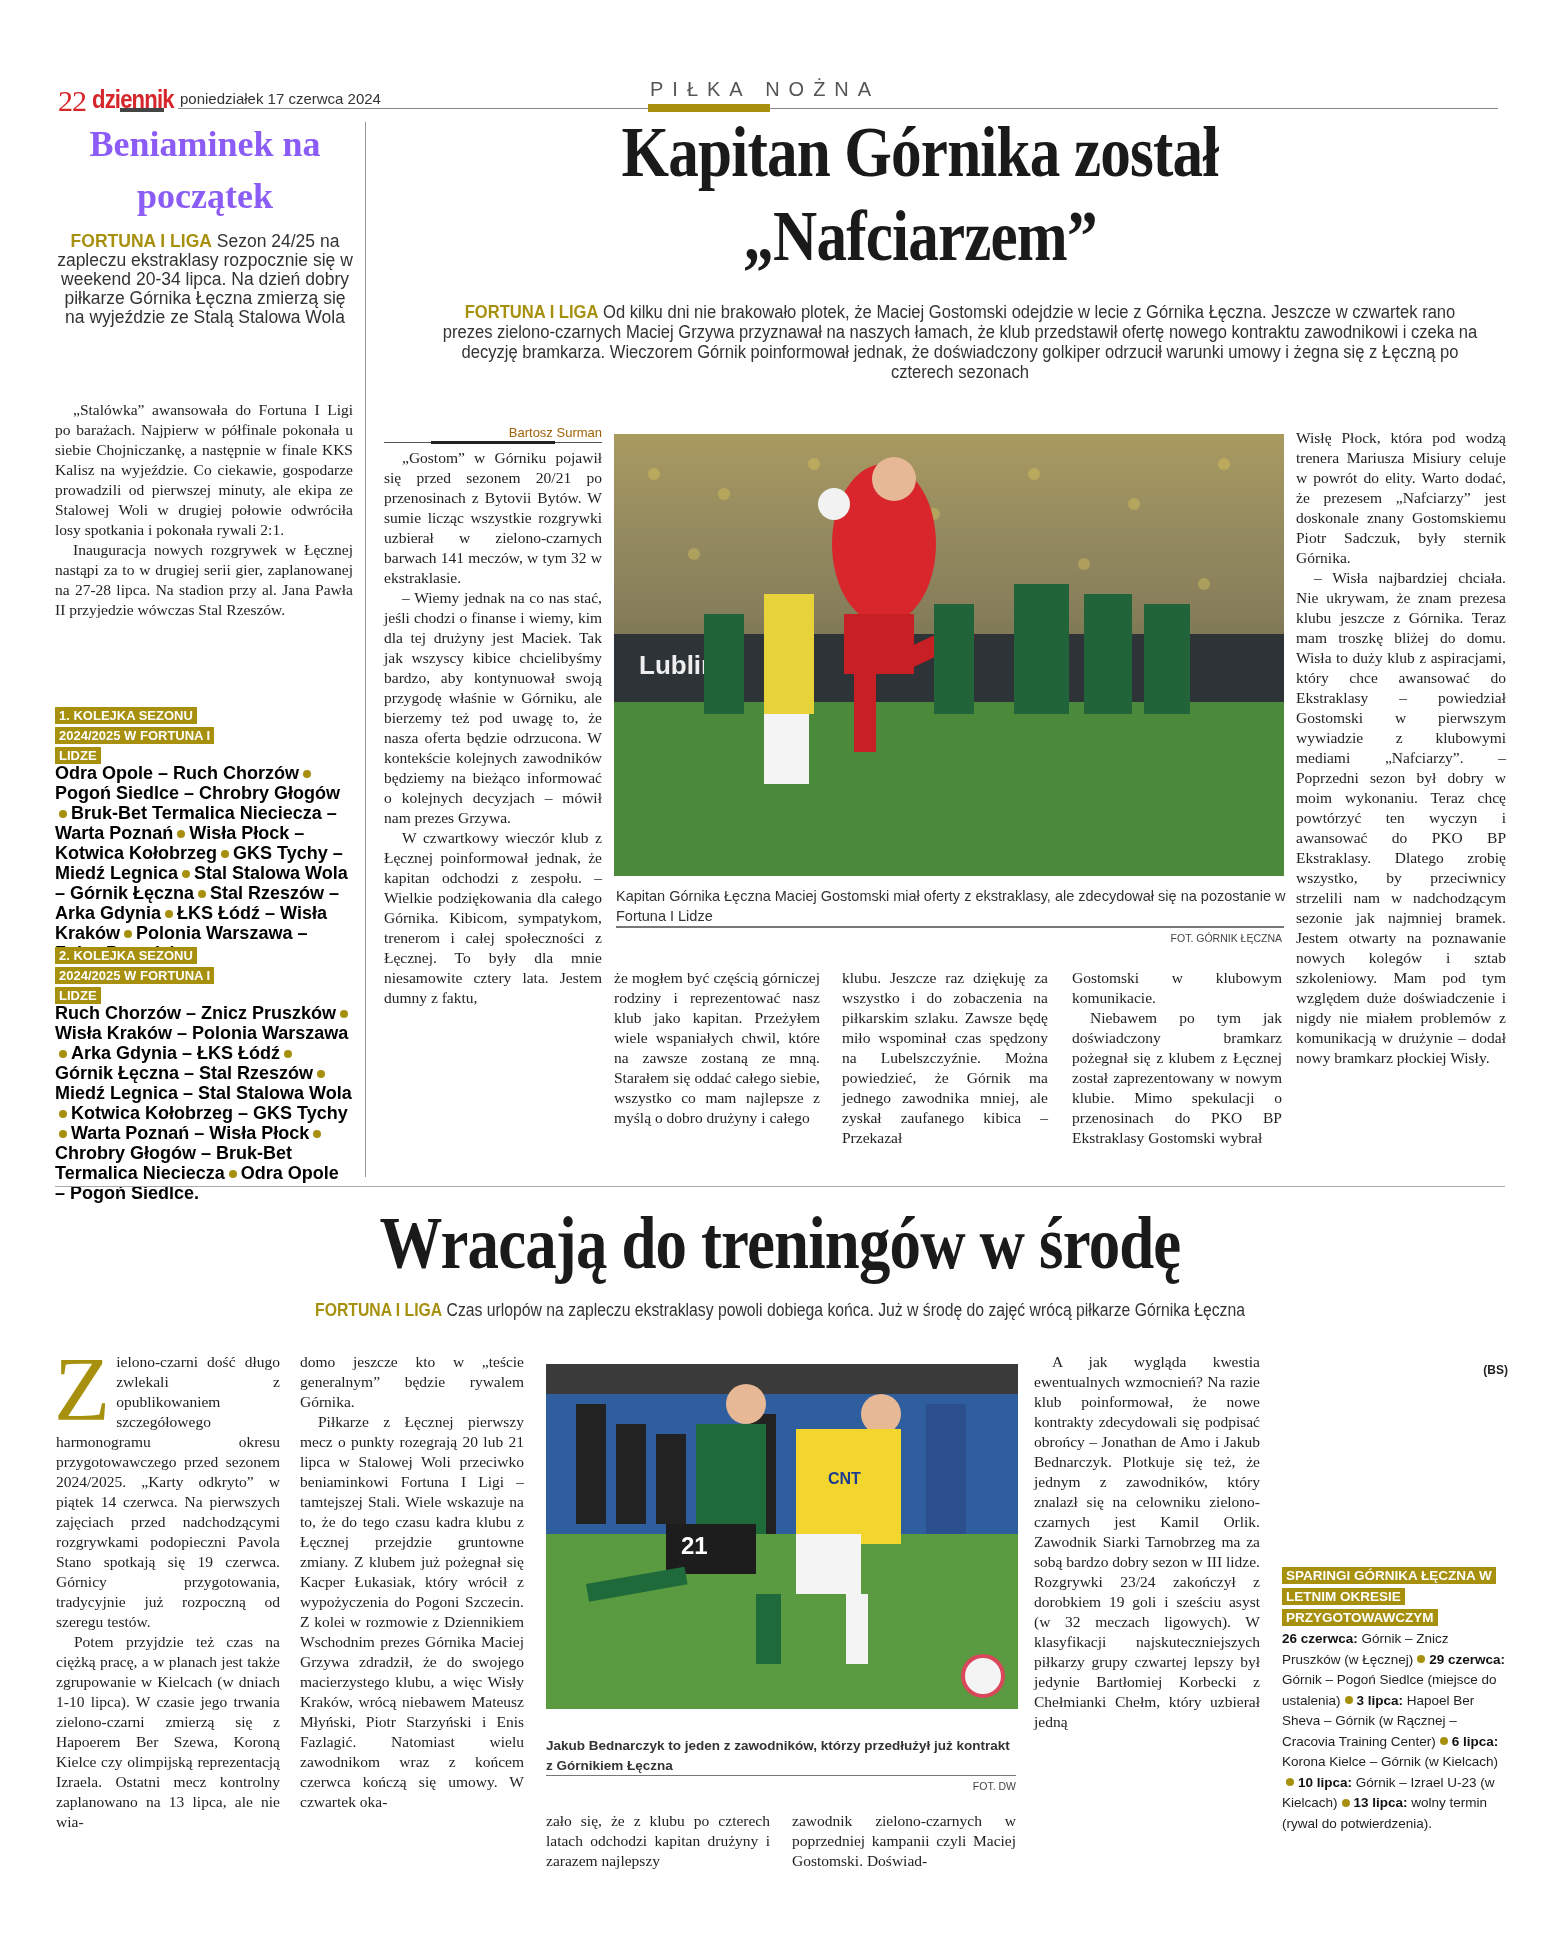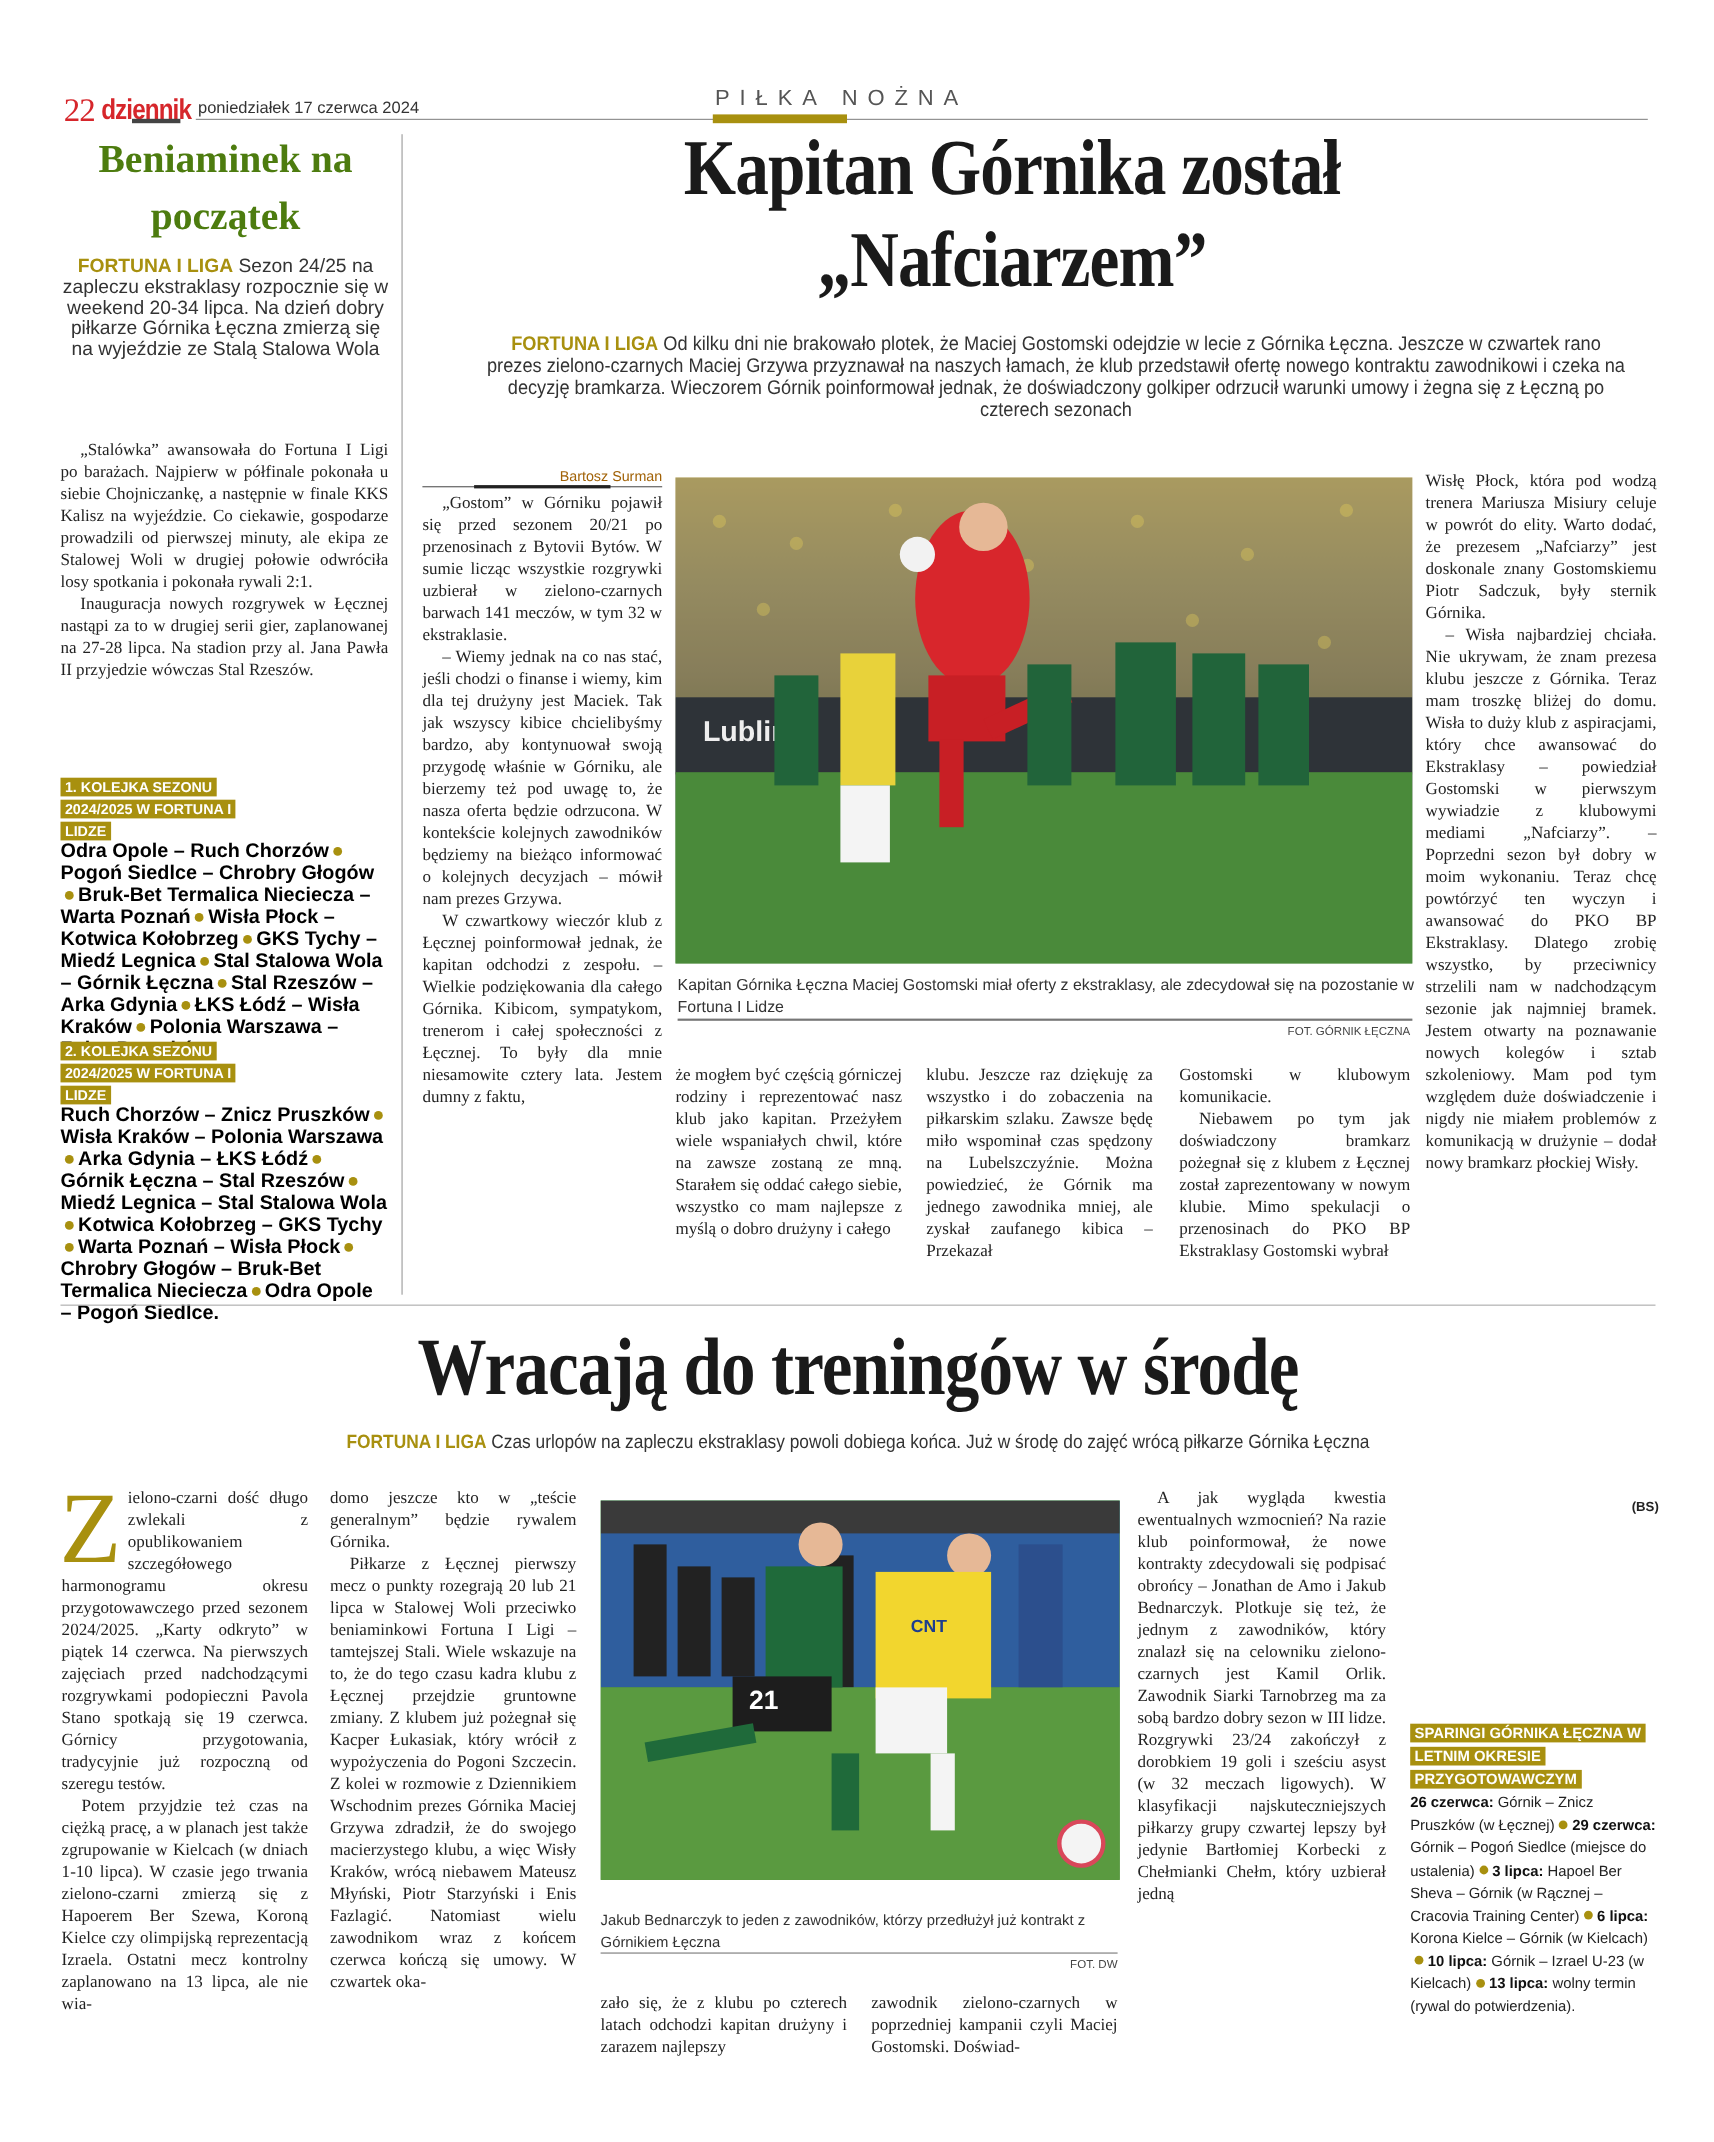--- a/index.html
+++ b/index.html
@@ -12,21 +12,21 @@
   .logo-sub { position: absolute; left: 120px; top: 108px; width: 44px; height: 4px; background: #444; }
   .date { position: absolute; left: 180px; top: 90px; font-family: "Liberation Sans", sans-serif; font-size: 15px; color: #333; }
   .top-rule { position: absolute; left: 178px; right: 60px; top: 108px; height: 1px; background: #888; }
   .section-label { position: absolute; left: 650px; top: 78px; font-family: "Liberation Sans", sans-serif; font-size: 20px; letter-spacing: 9px; color: #555; }
   .section-bar { position: absolute; left: 648px; top: 104px; width: 122px; height: 8px; background: #a8900f; }
 
   
   .vrule { position: absolute; width: 1px; background: #999; }
 
   
-  .side-title { position: absolute; left: 50px; top: 118px; width: 310px; text-align: center; font-family: "Liberation Serif", serif; font-weight: 700; font-size: 36px; line-height: 52px; color: #4d7c0f; }
+  .side-title { position: absolute; left: 50px; top: 118px; width: 310px; text-align: center; font-family: "Liberation Serif", serif; font-weight: 700; font-size: 36px; line-height: 52px; color: #8b5cf6; }
   .side-lead { position: absolute; left: 55px; top: 232px; width: 300px; text-align: center; font-family: "Liberation Sans", sans-serif; font-size: 17.5px; line-height: 19px; color: #333; }
   .side-lead .kicker { font-weight: 700; color: #a8900f; }
   .body-text { font-family: "Liberation Serif", serif; font-size: 15.5px; line-height: 20px; color: #222; text-align: justify; hyphens: auto; }
   .body-text p { text-indent: 18px; }
   .side-body { position: absolute; left: 55px; top: 400px; width: 298px; }
 
   .box-head { display: inline; background: #a8900f; color: #fff; font-family: "Liberation Sans", sans-serif; font-weight: 700; font-size: 13px; line-height: 18px; padding: 1px 4px; box-decoration-break: clone; -webkit-box-decoration-break: clone; text-transform: uppercase; }
   .box-head-wrap { position: absolute; width: 200px; }
   .fixture-list { position: absolute; font-family: "Liberation Sans", sans-serif; font-size: 18px; line-height: 20px; color: #000000; font-weight: 600; }
   .dot { display: inline-block; width: 8px; height: 8px; border-radius: 50%; background: #a8900f; margin: 0 4px 1px 4px; vertical-align: middle; }
@@ -202,21 +202,21 @@
     <rect x="210" y="230" width="25" height="70" fill="#1f6a3a"></rect>
 
     <circle cx="335" cy="50" r="20" fill="#e6b896"></circle>
     <rect x="250" y="65" width="105" height="115" fill="#f2d62e"></rect>
     <rect x="250" y="170" width="65" height="60" fill="#f4f4f4"></rect>
     <text x="282" y="120" font-family="Liberation Sans, sans-serif" font-size="16" fill="#1d3d8f" font-weight="700">CNT</text>
     <rect x="300" y="230" width="22" height="70" fill="#f4f4f4"></rect>
     <circle cx="437" cy="312" r="20" fill="#f4f4f4" stroke="#d9475a" stroke-width="4"></circle>
   </svg>
 </div>
-<div class="caption" style="left:546px; top:1736px; width:470px; font-size:13.5px;">Jakub Bednarczyk to jeden z zawodników, którzy przedłużył już kontrakt z Górnikiem Łęczna</div>
+<div class="caption" style="left:546px; top:1736px; width:470px; font-size:13.5px;font-weight:bold;">Jakub Bednarczyk to jeden z zawodników, którzy przedłużył już kontrakt z Górnikiem Łęczna</div>
 <div class="caption-rule" style="left:546px; top:1775px; width:470px; height:1px;"></div>
 <div class="credit" style="left:846px; top:1780px; width:170px;">FOT. DW</div>
 
 <div class="col body-text" style="left:546px; top:1811px; width:224px;">
   <p style="text-indent:0">zało się, że z klubu po czterech latach odchodzi kapitan drużyny i zarazem najlepszy</p>
 </div>
 <div class="col body-text" style="left:792px; top:1811px; width:224px;">
   <p style="text-indent:0">zawodnik zielono-czarnych w poprzedniej kampanii czyli Maciej Gostomski. Doświad-</p>
 </div>
 <div class="col body-text" style="left:1034px; top:1352px; width:226px;">

